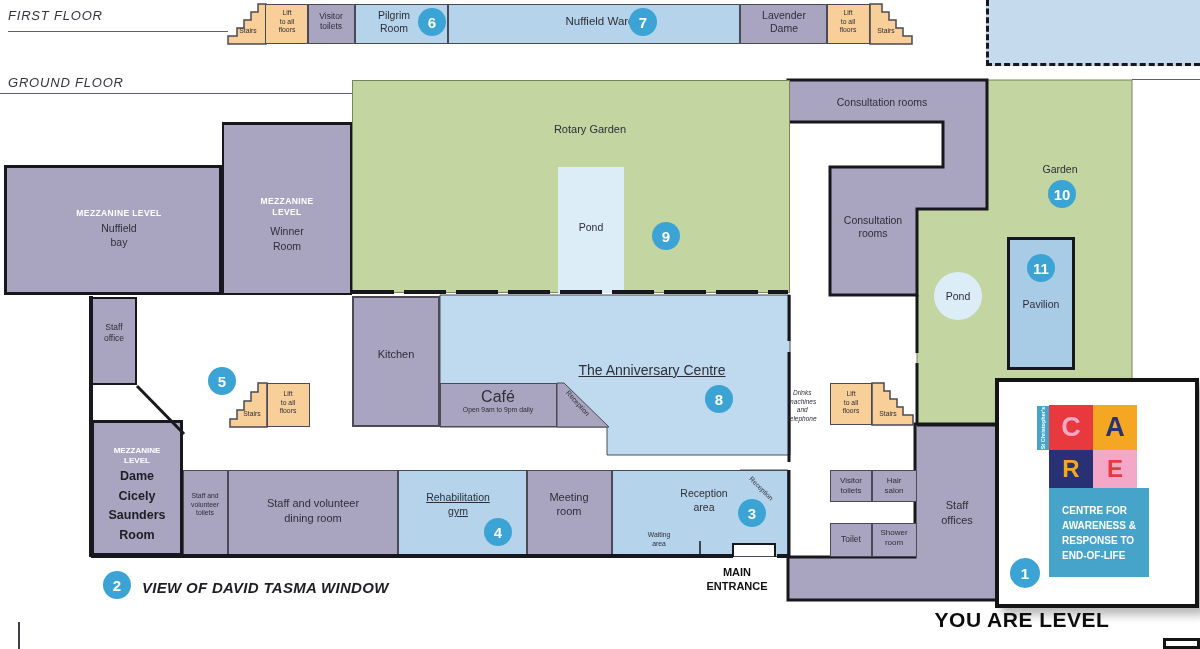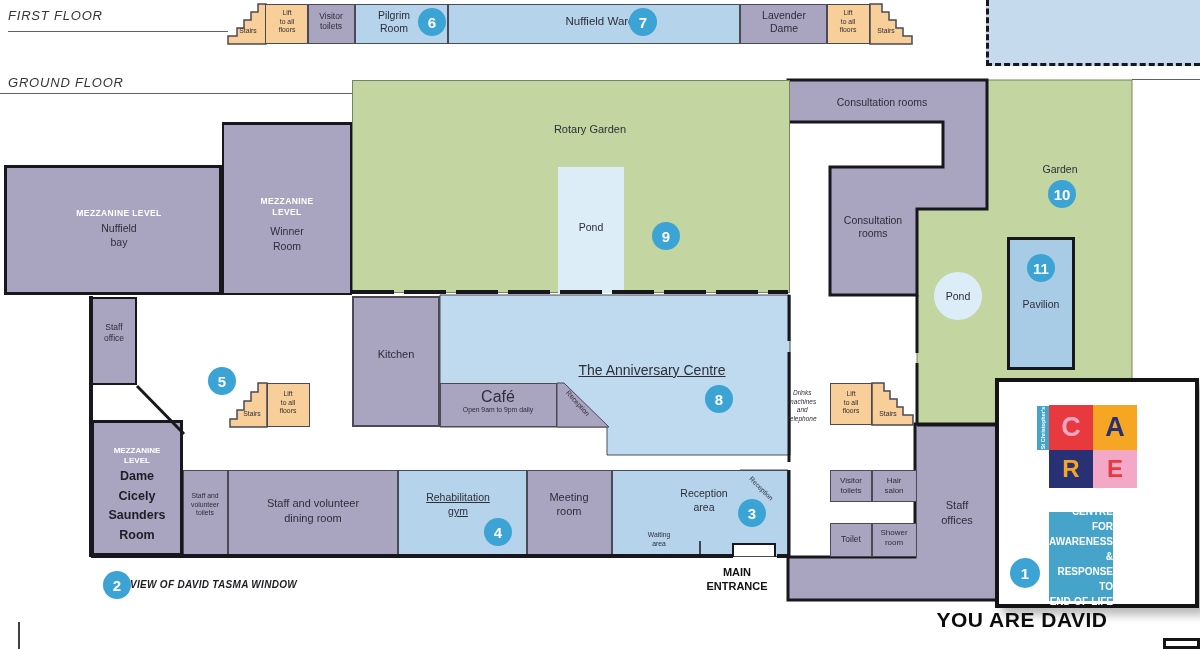--- a/index.html
+++ b/index.html
@@ -200,25 +200,25 @@
     <path d="M733,557 V544 H775 V557" stroke="#17171d" stroke-width="2" fill="none"></path>
     <path d="M700,541 V557" stroke="#17171d" stroke-width="1.5" fill="none"></path>
   </svg>
 
   <div class="carebox" style="left:995px;top:378px;width:196px;height:222px;"></div>
   <div class="vert" style="left:1021px;top:422px;width:44px;height:12px;line-height:12px;">St Christopher's</div>
   <div class="carecell" style="left:1049px;top:405px;width:44px;height:45px;background:#E8393F;color:#F2A8C6;font-size:27px;">C</div>
   <div class="carecell" style="left:1093px;top:405px;width:44px;height:45px;background:#F5A623;color:#283173;font-size:27px;">A</div>
   <div class="carecell" style="left:1049px;top:450px;width:44px;height:38px;background:#283173;color:#F5A623;font-size:24px;">R</div>
   <div class="carecell" style="left:1093px;top:450px;width:44px;height:38px;background:#F2A8C6;color:#E8393F;font-size:24px;">E</div>
-  <div class="carecell" style="left:1049px;top:512px;width:64px;height:89px;background:#46A4CB;color:#fff;font-size:10px;line-height:15px;text-align:right;white-space:pre-line;">CENTRE FOR
+  <div class="carecell" style="left:1049px;top:488px;width:100px;height:89px;background:#46A4CB;color:#fff;font-size:10px;line-height:15px;text-align:left;white-space:pre-line;">CENTRE FOR
 AWARENESS &amp;
 RESPONSE TO
 END-OF-LIFE</div>
   <div class="num" style="left:1025px;top:573px;width:30px;height:30px;">1</div>
-  <div class="lbl bold" style="left:1022px;top:607px;font-size:21px;letter-spacing:0.5px;color:#0c0c0c;">YOU ARE DAVID</div>
+  <div class="lbl bold" style="left:1022px;top:607px;font-size:21px;letter-spacing:0.5px;color:#0c0c0c;">YOU ARE LEVEL</div>
 
   <div class="num" style="left:117px;top:585px;">2</div>
-  <div class="lbl left-align bold" style="left:130px;top:579px;font-size:10px;letter-spacing:0.3px;color:#1d1d24;">VIEW OF DAVID TASMA WINDOW</div>
+  <div class="lbl left-align bold" style="left:142px;top:579px;font-size:15px;letter-spacing:0.3px;color:#1d1d24;">VIEW OF DAVID TASMA WINDOW</div>
   <div style="position:absolute;left:18px;top:622px;width:2px;height:27px;background:#3f3f46;"></div>
   <div style="position:absolute;left:1163px;top:638px;width:37px;height:11px;background:#fff;border:3px solid #141414;box-sizing:border-box;"></div>
 
 </div>
 
 </body></html>

